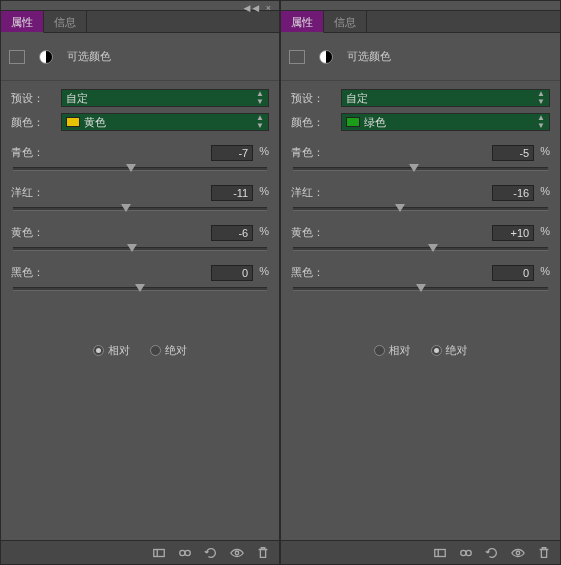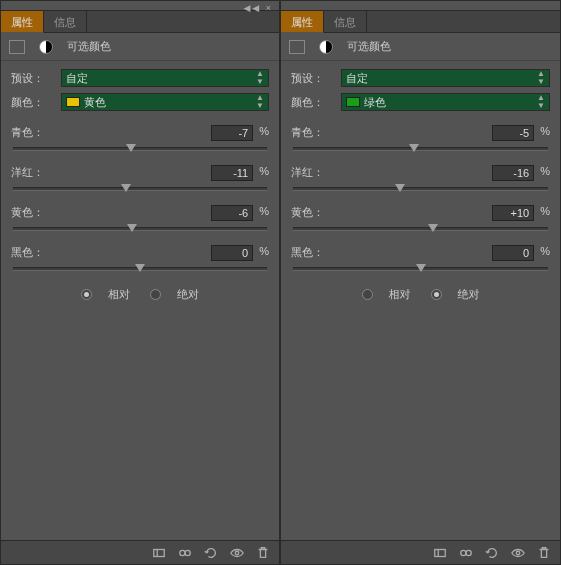--- a/index.html
+++ b/index.html
@@ -41,30 +41,30 @@
     background: #424242;
     border-bottom: 1px solid #2a2a2a;
   }
   .tab {
     padding: 4px 10px;
     border-right: 1px solid #2a2a2a;
     color: #999;
     cursor: pointer;
   }
   .tab.active {
-    background: #a16207;
+    background: #701a75;
     color: #e0e0e0;
     border-bottom: 1px solid #535353;
     margin-bottom: -1px;
   }
   .title-row {
     display: flex;
     align-items: center;
     gap: 14px;
-    padding: 6px 8px;
+    padding: 16px 8px;
     border-bottom: 1px solid #444;
   }
   .icon-box {
     width: 16px; height: 14px;
     border: 1px solid #888;
     display: inline-block;
   }
   .icon-adjust {
     width: 14px; height: 14px;
     border-radius: 50%;
@@ -147,22 +147,23 @@
   }
   .radios {
     display: flex;
     justify-content: center;
     gap: 20px;
     margin-top: 16px;
   }
   .radio {
     display: flex;
     align-items: center;
-    gap: 16px;
+    gap: 4px;
     cursor: pointer;
+    margin-top: 36px;
   }
   .radio .dot {
     width: 11px; height: 11px;
     border-radius: 50%;
     border: 1px solid #888;
     background: #444;
     display: flex;
     align-items: center;
     justify-content: center;
   }

